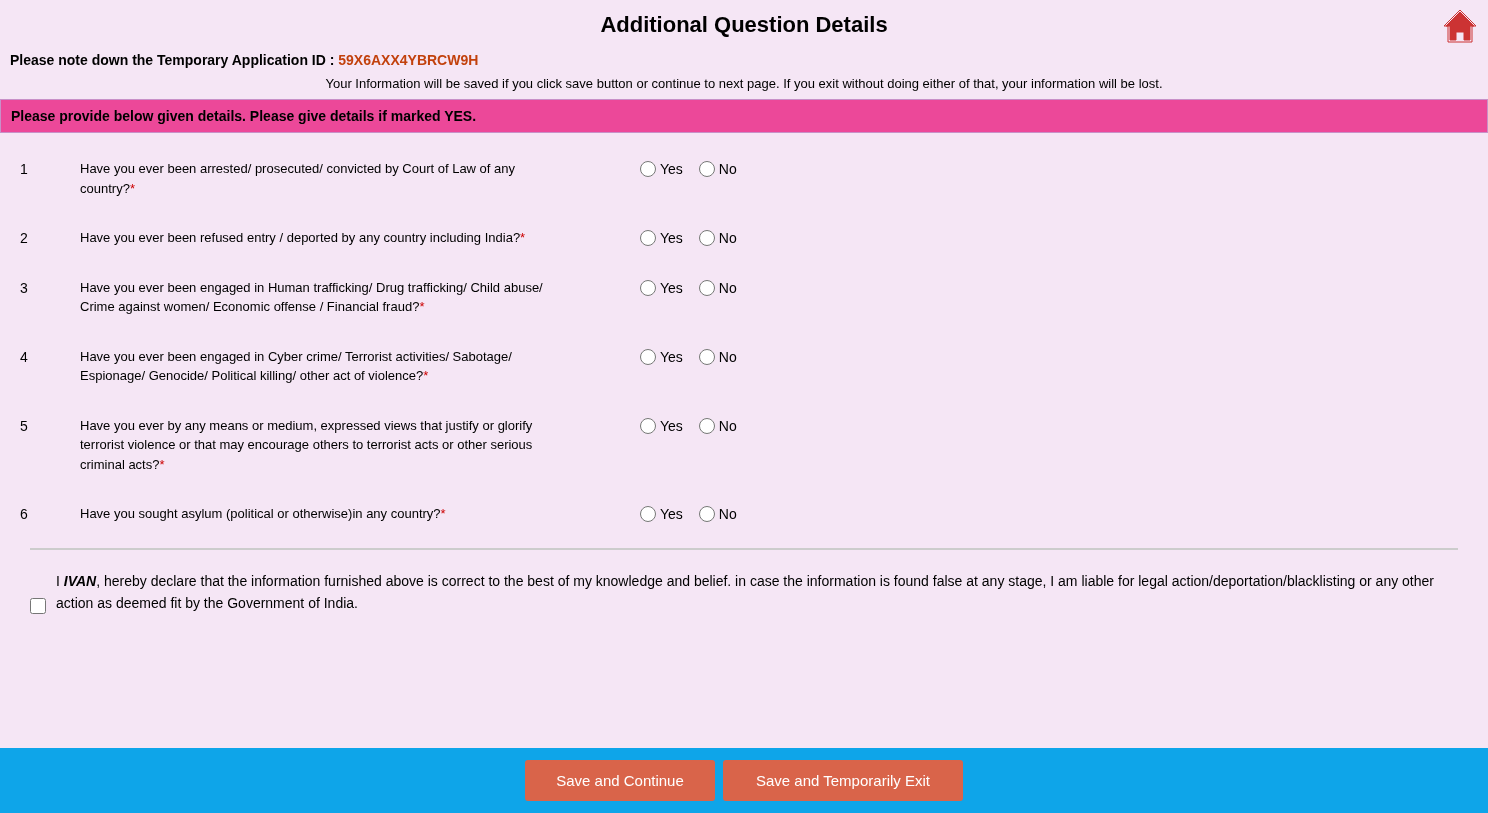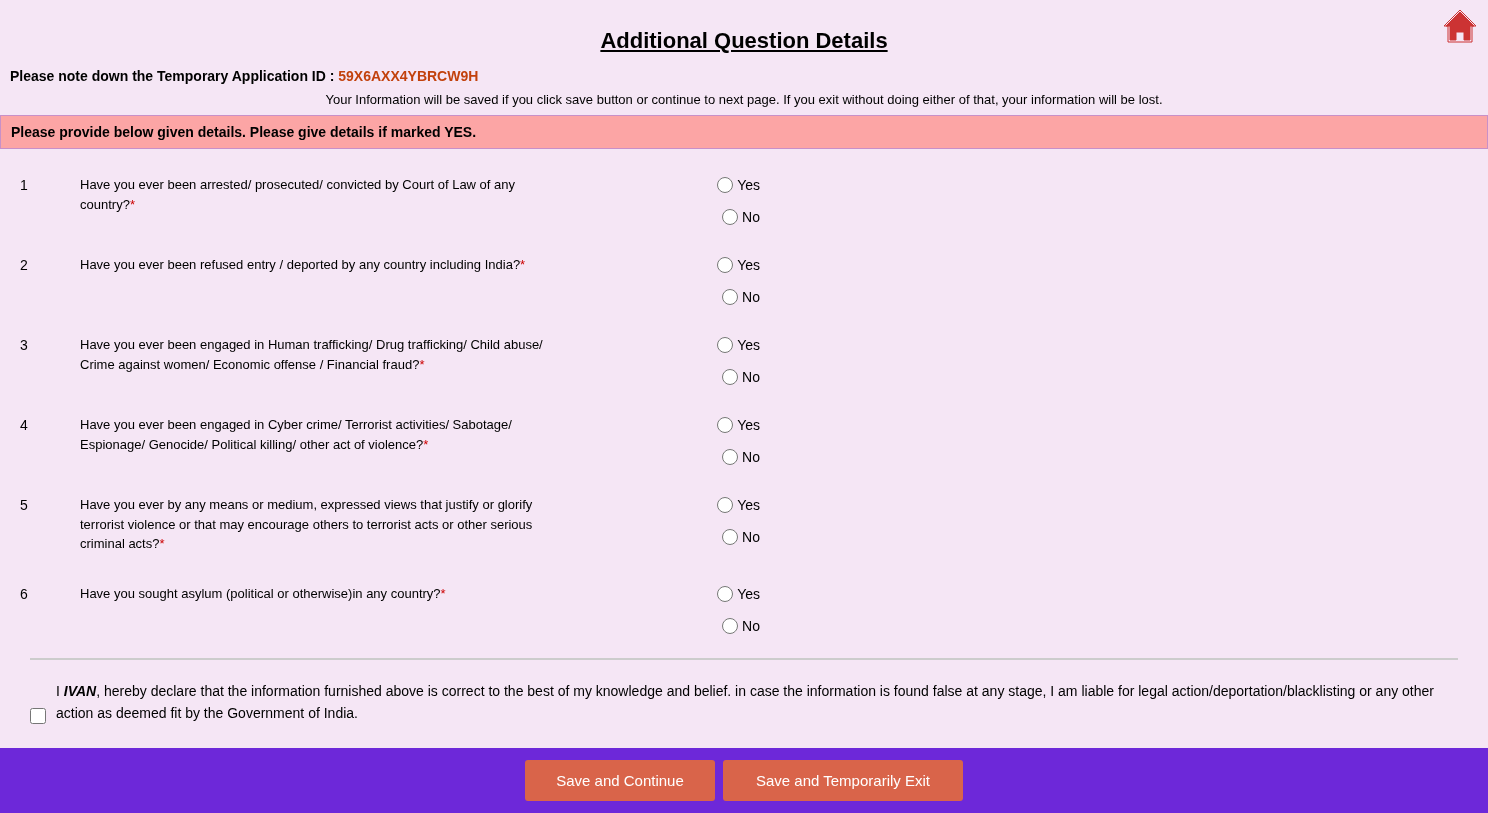--- a/index.html
+++ b/index.html
@@ -12,23 +12,22 @@
     .page-wrapper {
       max-width: 1488px;
       margin: 0 auto;
       background: #f5e6f5;
       min-height: 813px;
       position: relative;
     }
     .header {
       background: #f5e6f5;
       text-align: center;
-      padding: 28px 10px 8px 10px;
+      padding: 12px 10px 8px 10px;
       position: relative;
-      text-decoration: underline;
     }
     .header h1 {
       font-size: 22px;
       font-weight: bold;
       color: #000;
     }
     .home-icon {
       position: absolute;
       right: 10px;
       top: 8px;
@@ -45,21 +44,21 @@
       color: #c2410c;
       font-weight: bold;
     }
     .info-text {
       padding: 4px 10px 8px 10px;
       font-size: 13px;
       color: #000;
       text-align: center;
     }
     .notice-bar {
-      background: #fca5a5;
+      background: #ec4899;
       border: 1px solid #c890c8;
       padding: 8px 10px;
       font-size: 14px;
       font-weight: bold;
       color: #000;
       margin: 0 0 10px 0;
     }
     .content-area {
       padding: 10px 20px 10px 20px;
     }
@@ -81,26 +80,25 @@
       font-size: 13px;
       color: #000;
       line-height: 1.5;
       max-width: 480px;
     }
     .question-text .required {
       color: #cc0000;
     }
     .answer-group {
       display: flex;
-      align-items: flex-end;
+      align-items: center;
       gap: 16px;
       margin-left: 80px;
       padding-top: 2px;
       min-width: 120px;
-      flex-direction: column;
     }
     .radio-option {
       display: flex;
       align-items: center;
       gap: 4px;
       font-size: 14px;
       cursor: pointer;
     }
     .radio-option input[type="radio"] {
       width: 16px;
@@ -128,21 +126,21 @@
     }
     .declaration-text em {
       font-style: italic;
       font-weight: bold;
     }
     .footer-buttons {
       position: fixed;
       bottom: 0;
       left: 0;
       right: 0;
-      background: #6d28d9;
+      background: #0ea5e9;
       padding: 12px 0;
       display: flex;
       justify-content: center;
       gap: 8px;
     }
     .btn-save-continue {
       background: #d9644a;
       color: #fff;
       border: none;
       padding: 12px 28px;

